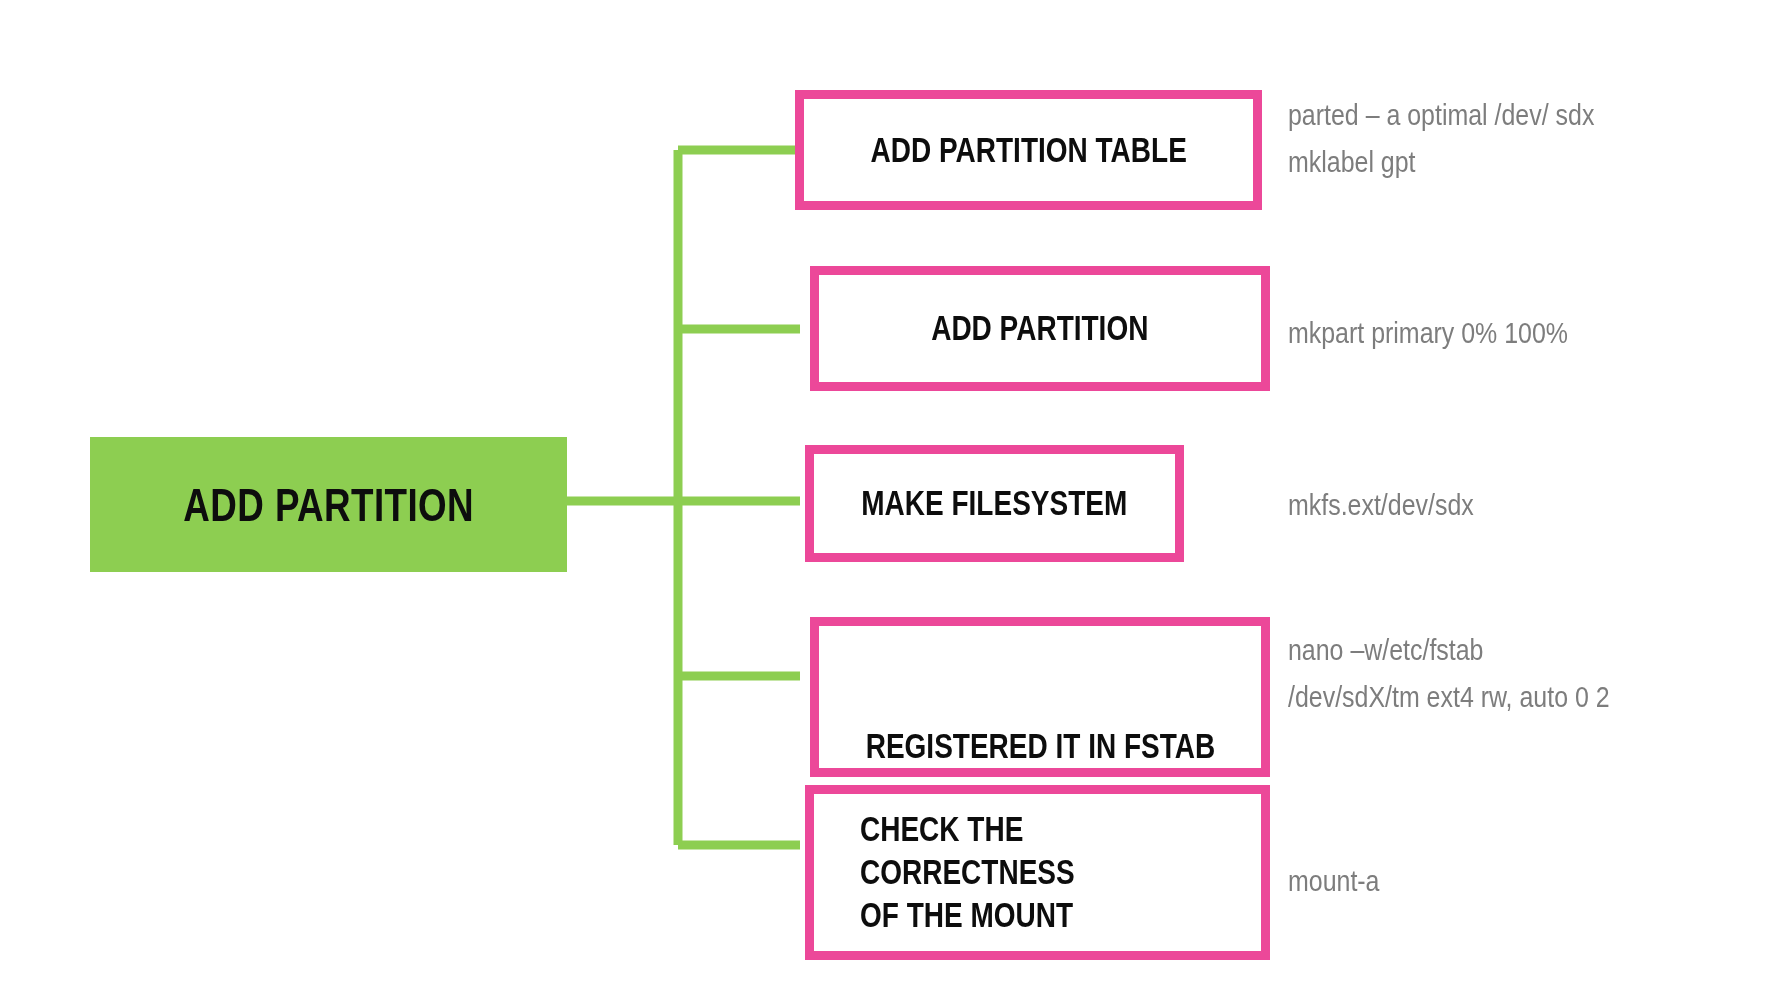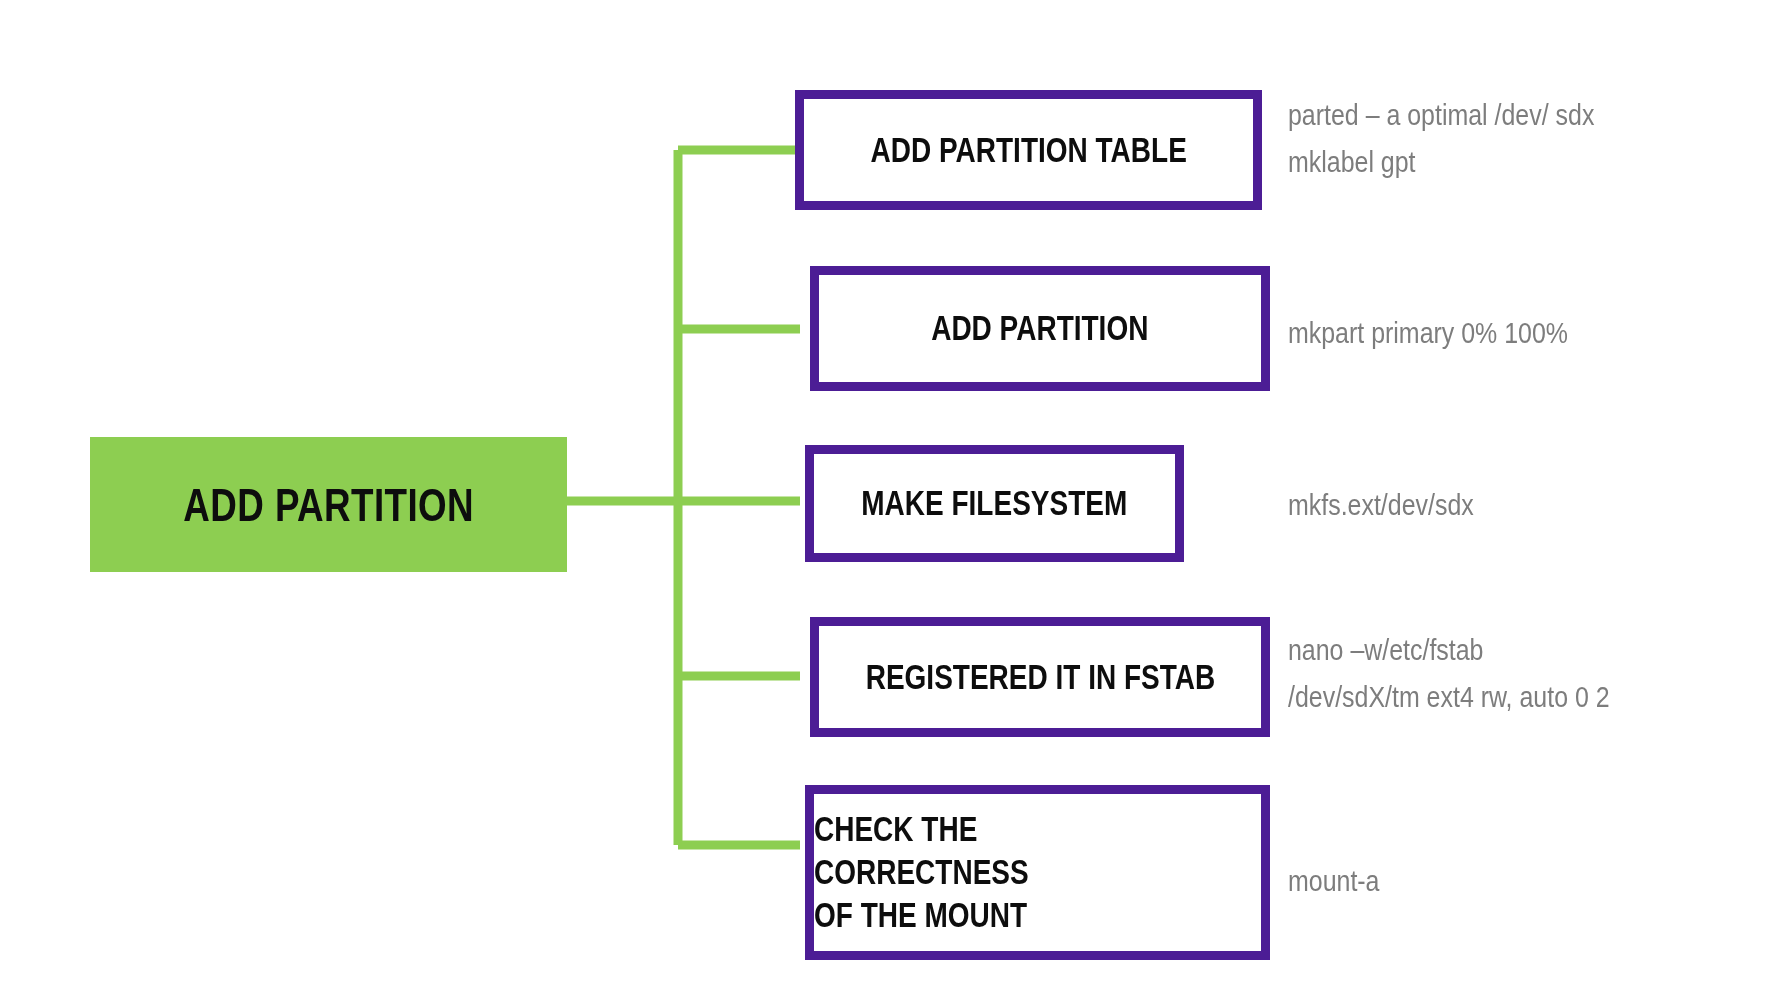--- a/index.html
+++ b/index.html
@@ -45,27 +45,27 @@
     top: 0;
     width: 1775px;
     height: 1006px;
     pointer-events: none;
   }
 
   
   .node {
     position: absolute;
     background: #ffffff;
-    border: 9px solid #4c1d95;
+    border: 9px solid #ec4899;
     box-sizing: border-box;
     display: flex;
     align-items: center;
   }
   .node.centered { justify-content: center; }
-  .node.leftal   { justify-content: flex-start; }
+  .node.leftal   { justify-content: flex-start; padding-left: 46px; }
 
   .node-label {
     font-size: 35px;
     font-weight: 700;
     color: #0d0d0d;
     line-height: 1.22;
     transform: scaleX(0.80);
     transform-origin: center;
     white-space: pre-line;
   }
@@ -118,21 +118,21 @@
   <div class="node centered" style="left:810px; top:266px; width:460px; height:125px;">
     <span class="node-label">ADD PARTITION</span>
   </div>
   <div class="annotation" style="left:1288px; top:310px; width:420px;">mkpart primary 0% 100%</div>
 
   <div class="node centered" style="left:805px; top:445px; width:379px; height:117px;">
     <span class="node-label">MAKE FILESYSTEM</span>
   </div>
   <div class="annotation" style="left:1288px; top:482px; width:420px;">mkfs.ext/dev/sdx</div>
 
-  <div class="node centered" style="left:810px; top:617px; width:460px; height:120px;">
+  <div class="node centered" style="left:810px; top:617px; width:460px; height:160px;align-items:flex-end;">
     <span class="node-label">REGISTERED IT IN FSTAB</span>
   </div>
   <div class="annotation" style="left:1288px; top:627px; width:460px;">nano –w/etc/fstab
 /dev/sdX/tm ext4 rw, auto 0 2</div>
 
   <div class="node leftal" style="left:805px; top:785px; width:465px; height:175px;">
     <span class="node-label">CHECK THE CORRECTNESS
 OF THE MOUNT</span>
   </div>
   <div class="annotation" style="left:1288px; top:858px; width:420px;">mount-a</div>

